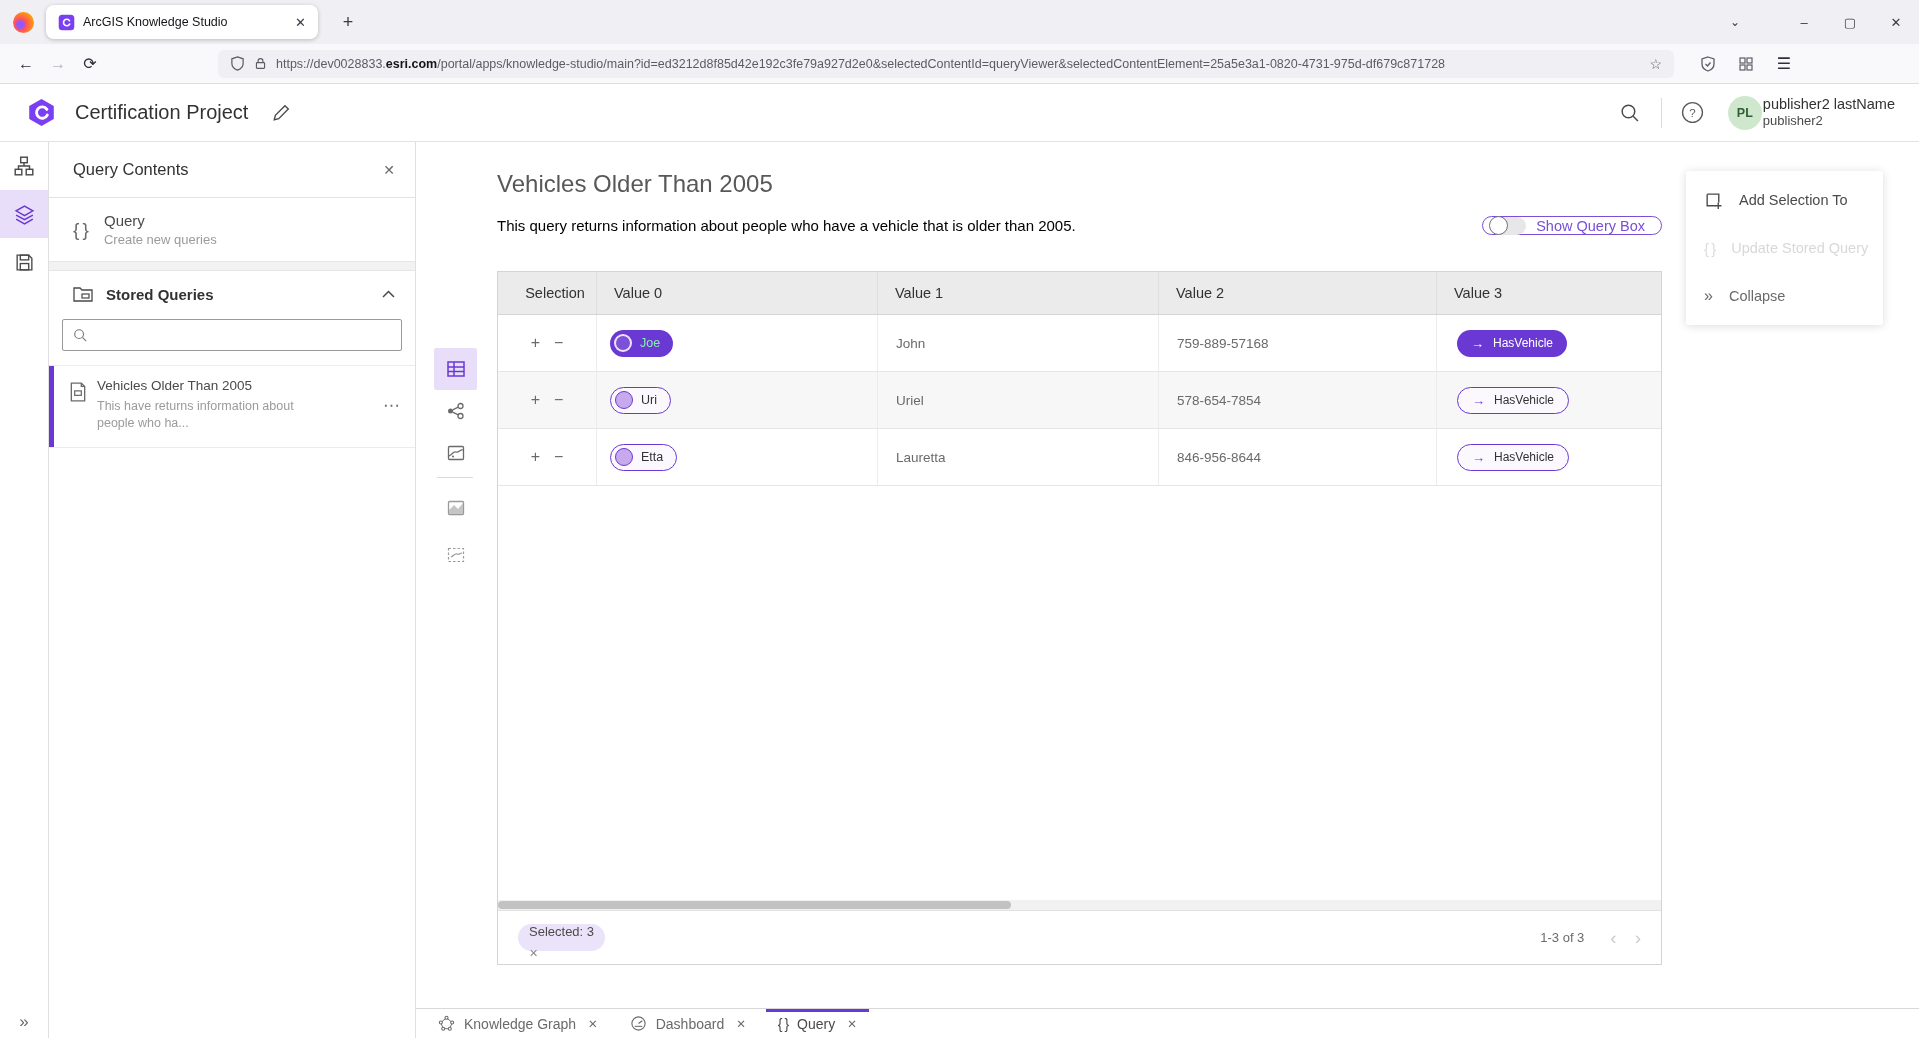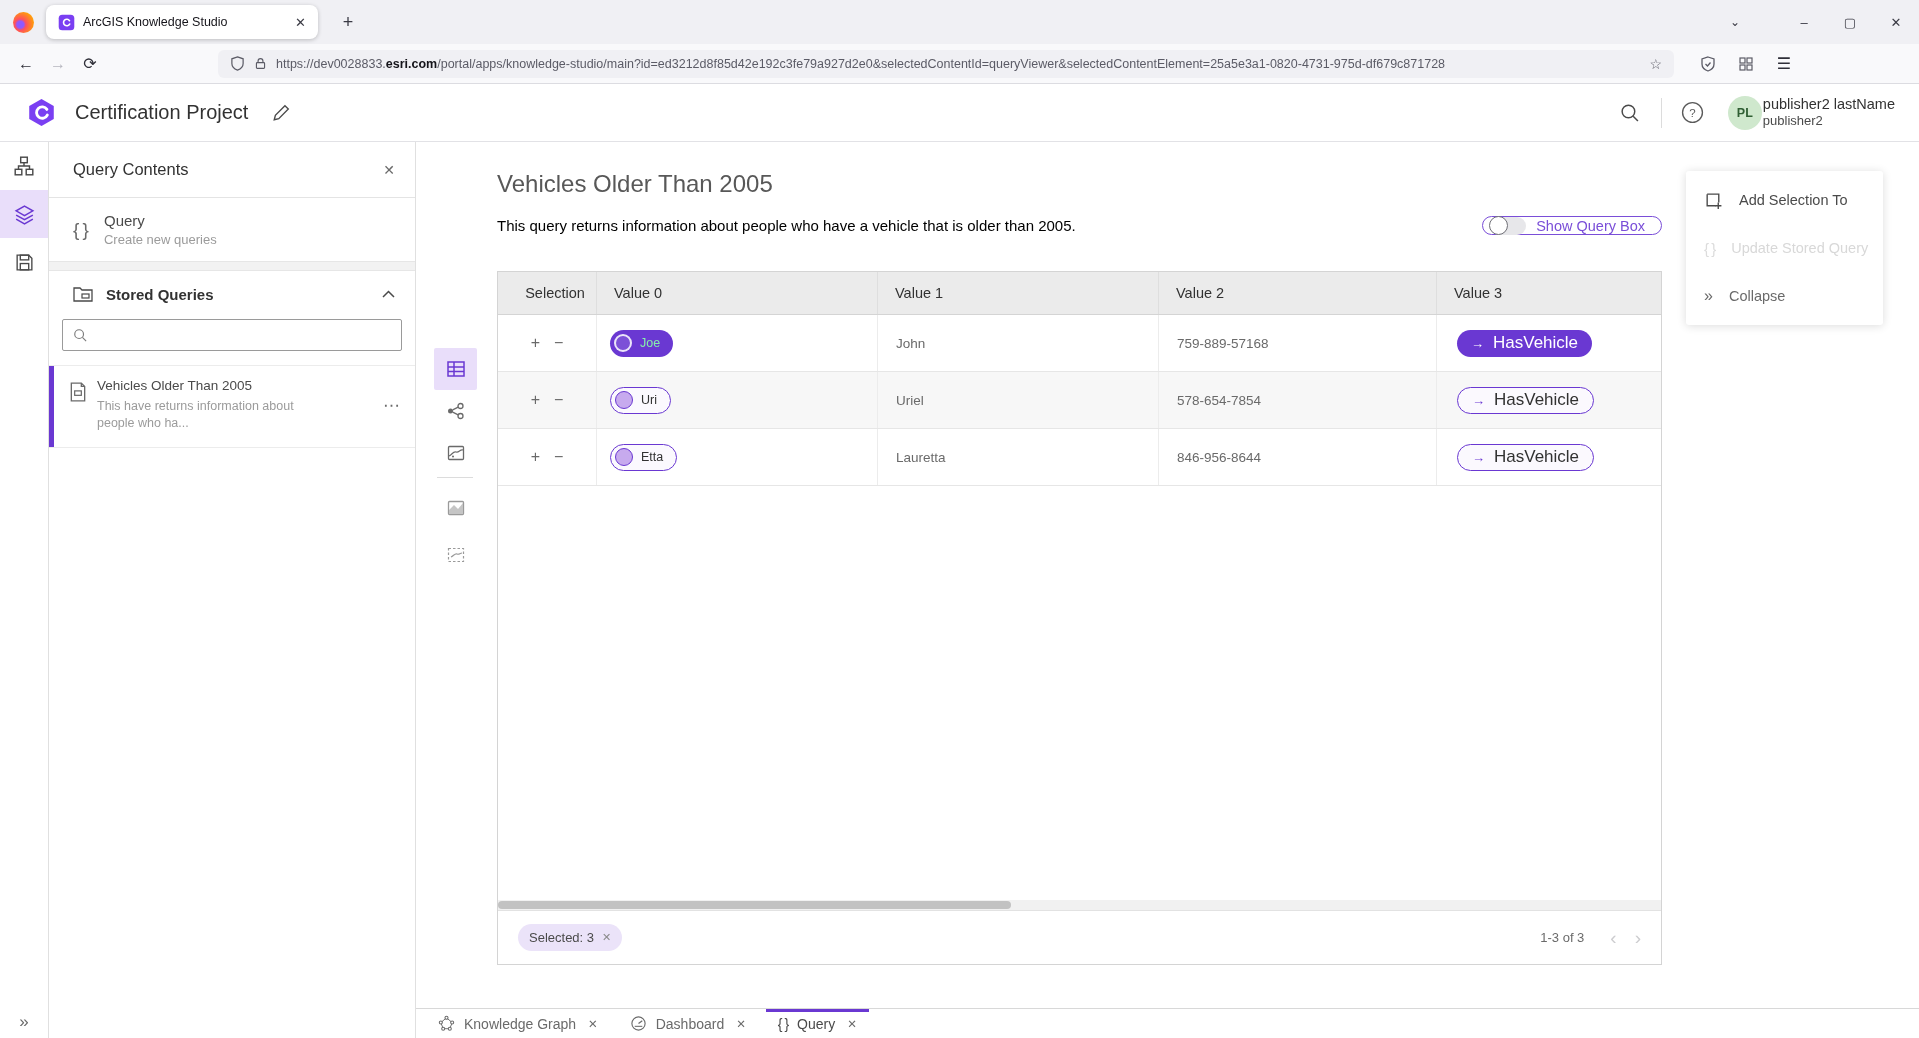--- a/index.html
+++ b/index.html
@@ -116,28 +116,28 @@
   .epill.outline { border:1.5px solid #6a38d2; background:#fbf9fe; }
   .epill.outline .dot { background:#c7aaee; border:1.5px solid #6a38d2; }
   .elabel { font-size:12.5px; color:#323232; }
 
   .rpill { height:27px; border-radius:14px; display:inline-flex; align-items:center; gap:9px; padding:0 14px; }
   .rpill.filled { background:#6a38d2; }
   .rpill.filled .rarrow, .rpill.filled .rlabel { color:#fff; }
   .rpill.outline { border:1.5px solid #6a38d2; background:#fbf9fe; }
   .rpill.outline .rarrow { color:#6a38d2; }
   .rarrow { font-size:13px; }
-  .rlabel { font-size:17px; color:#323232; }
+  .rlabel { font-size:12px; color:#323232; }
   .rpill.filled .rlabel { color:#fff; }
 
   .tspacer { flex:1; }
   .hscroll { height:10px; background:#f1f1f1; position:relative; }
   .hscroll-thumb { position:absolute; left:0; top:1px; width:513px; height:8px; background:#c2c2c2; border-radius:4px; }
   .tfooter { height:54px; border-top:1px solid #e2e2e2; display:flex; align-items:center; padding:0 20px; }
-  .chip { background:#ebe3f9; border-radius:14px; height:27px; display:inline-flex; align-items:center; gap:8px; padding:0 11px; }
+  .chip { background:#ebe3f9; border-radius:14px; height:27px; display:inline-flex; align-items:flex-start; gap:8px; padding:0 11px;flex-direction:column; }
   .chip-label { font-size:13px; color:#4a4a4a; }
   .chip-close { font-size:11px; color:#8a8a8a; }
   .pager { margin-left:auto; display:flex; align-items:center; }
   .range { font-size:13px; color:#6a6a6a; }
   .pg-btn { font-size:19px; color:#cccccf; margin-left:26px; line-height:1; }
   .pg-btn.next { margin-left:18px; }
 
   
   .ctx-menu { position:absolute; left:1686px; top:171px; width:197px; background:#fff; border-radius:3px;
               box-shadow:0 1px 10px rgba(0,0,0,.14); padding:5px 0; }

